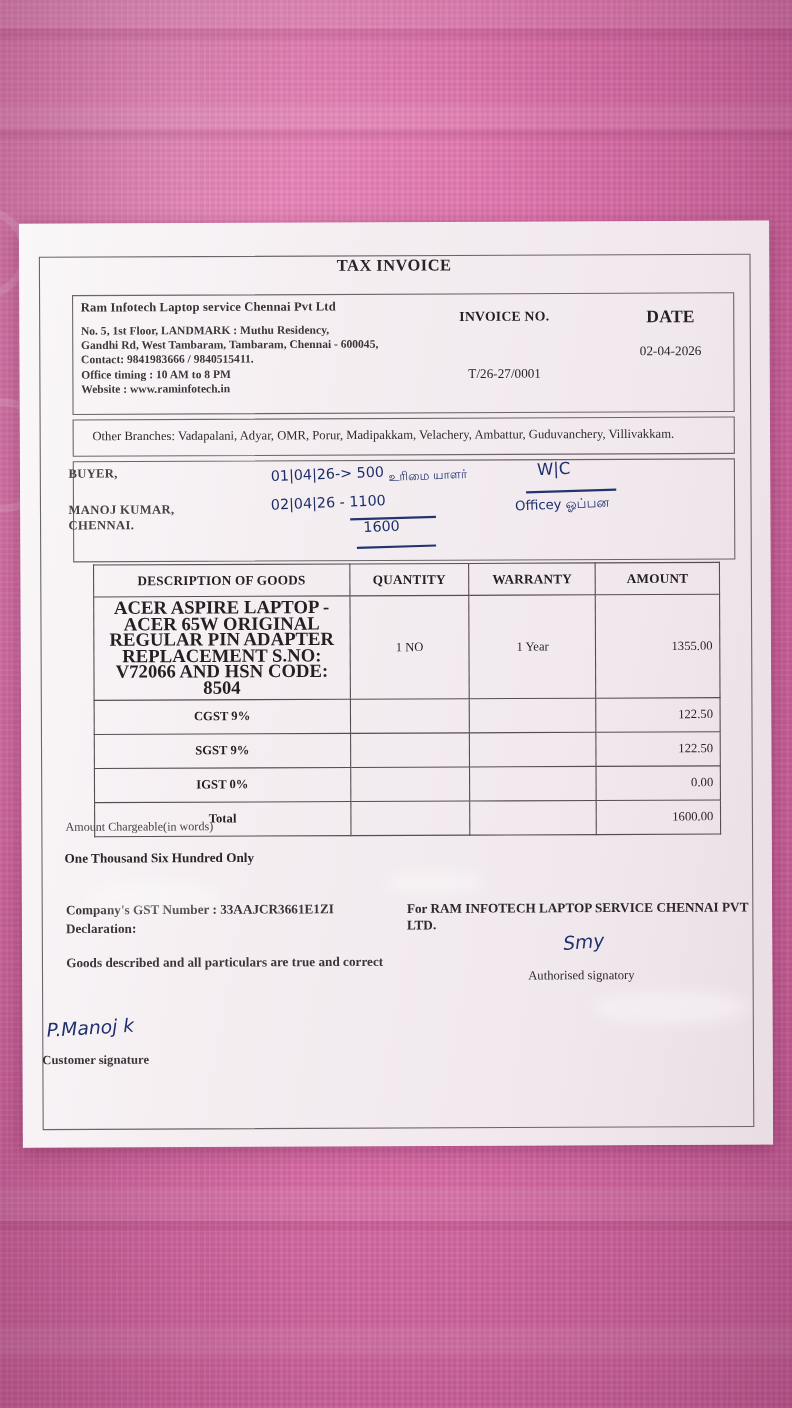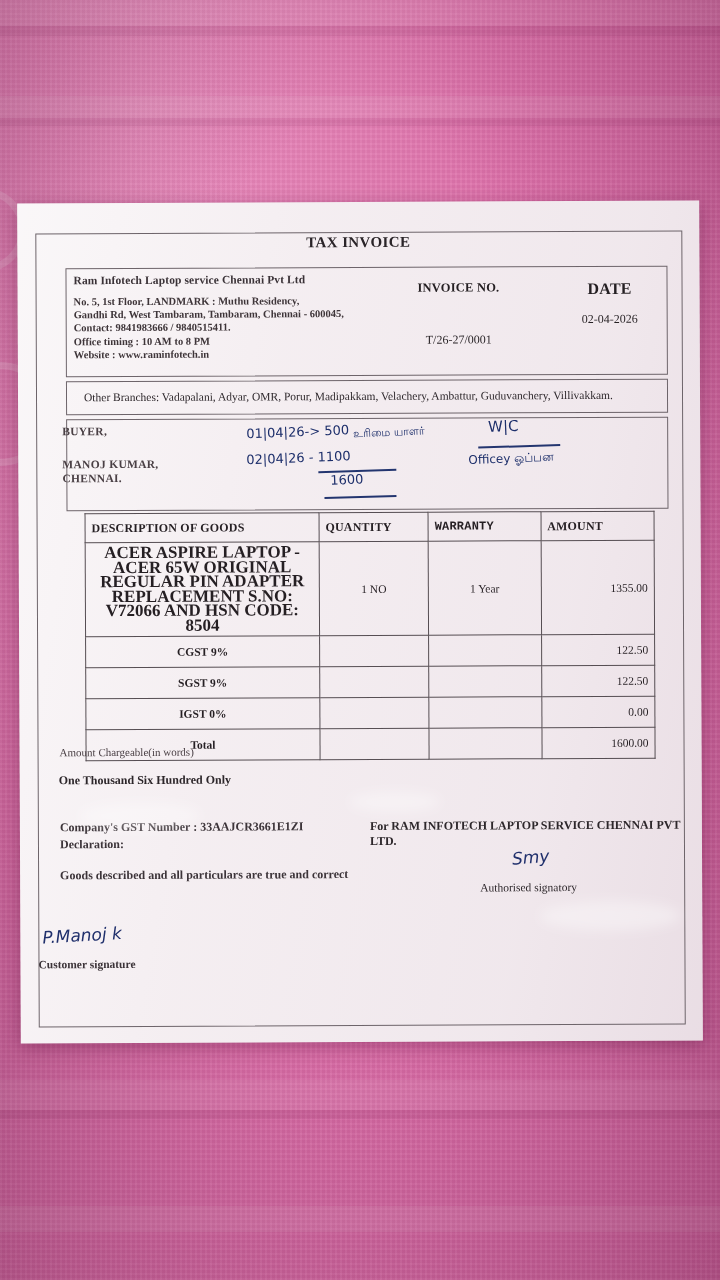--- a/index.html
+++ b/index.html
@@ -221,28 +221,28 @@
     border-collapse: collapse;
     font-size: 11.5px;
   }
   .gtable th, .gtable td {
     border: 1px solid #564e53;
     padding: 3px 6px;
     color: #251f23;
   }
   .gtable th {
     font-weight: 700;
-    text-align: left;
+    text-align: center;
     font-size: 12px;
     height: 22px;
     letter-spacing: 0.2px;
   }
   .col-desc { width: 244px; }
   .col-qty { width: 104px; }
-  .col-war { width: 110px; font-family: Liberation Mono, monospace; }
+  .col-war { width: 110px; }
   .col-amt { width: 112px; }
   .cell-desc {
     text-align: center;
     font-weight: 700;
     line-height: 14.5px;
     font-size: 17px;
     padding: 6px 8px;
   }
   .cell-c { text-align: center; }
   .cell-r { text-align: right; padding-right: 10px; }

